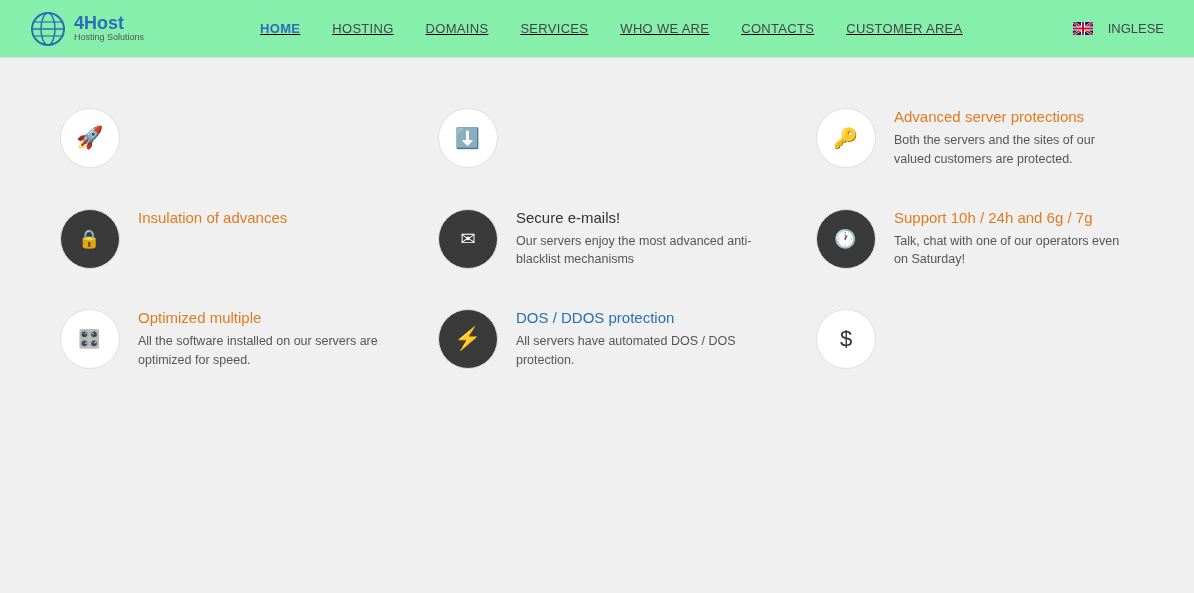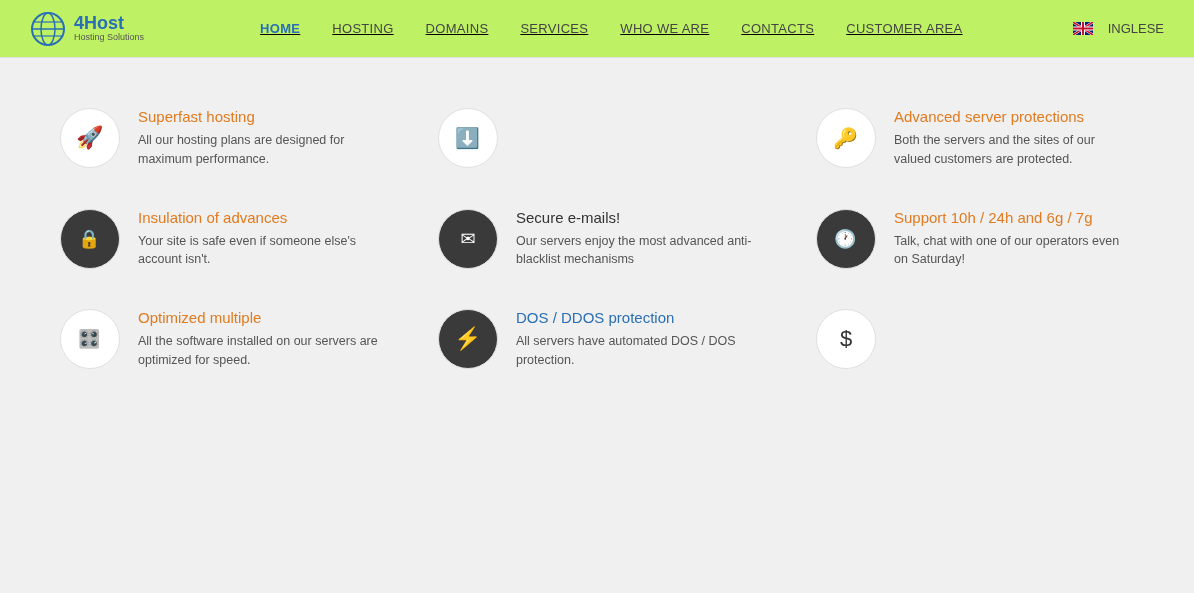--- a/index.html
+++ b/index.html
@@ -1,20 +1,20 @@
 <!DOCTYPE html>
 <html><head>
   <meta charset="utf-8">
   <style>
     * { margin: 0; padding: 0; box-sizing: border-box; }
     body { font-family: Arial, sans-serif; background: #f0f0f0; min-height: 593px; }
 
     
     .header {
-      background: #bef264;
+      background: #86efac;
       border-bottom: 1px solid #e0e0e0;
       display: flex;
       align-items: center;
       padding: 0 30px;
       height: 58px;
       position: relative;
     }
     .logo-area {
       display: flex;
       align-items: center;
@@ -159,24 +159,20 @@
   </div>
 </header>
 
 <main class="main-content">
   <div class="features-grid">
 
     <div class="feature-item">
       <div class="icon-circle">
         <span>🚀</span>
       </div>
-      <div class="feature-text">
-        <div class="feature-title">Superfast hosting</div>
-        <div class="feature-desc">All our hosting plans are designed for maximum performance.</div>
-      </div>
     </div>
 
     <div class="feature-item">
       <div class="icon-circle">
         <span style="font-size:20px;">⬇️</span>
       </div>
     </div>
 
     <div class="feature-item">
       <div class="icon-circle">
@@ -187,21 +183,20 @@
         <div class="feature-desc">Both the servers and the sites of our valued customers are protected.</div>
       </div>
     </div>
 
     <div class="feature-item">
       <div class="icon-circle dark">
         <span style="font-size:18px;">🔒</span>
       </div>
       <div class="feature-text">
         <div class="feature-title">Insulation of advances</div>
-        <div class="feature-desc">Your site is safe even if someone else's account isn't.</div>
       </div>
     </div>
 
     <div class="feature-item">
       <div class="icon-circle dark">
         <span style="font-size:18px; color:#fff;">✉</span>
       </div>
       <div class="feature-text">
         <div class="feature-title" style="color:#333;">Secure e-mails!</div>
         <div class="feature-desc">Our servers enjoy the most advanced anti-blacklist mechanisms</div>

